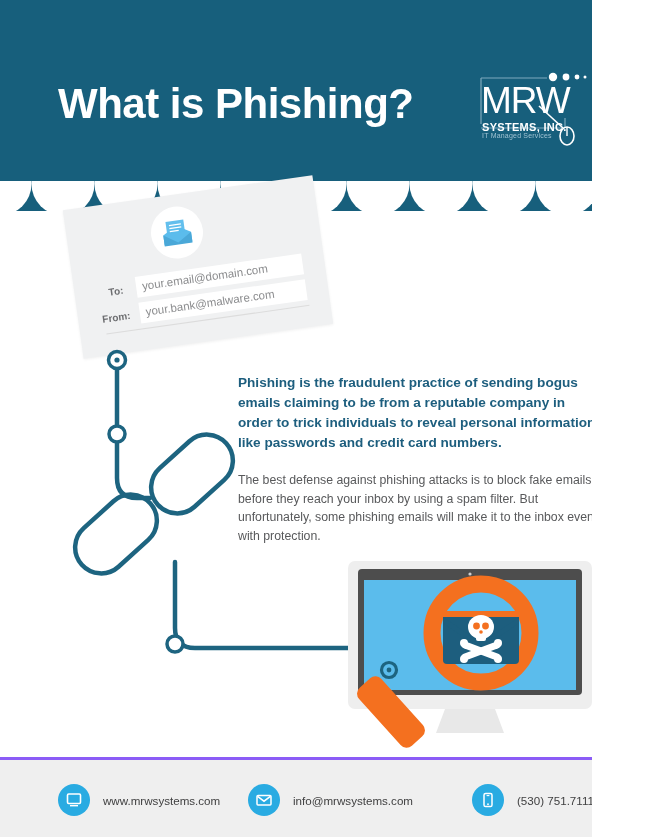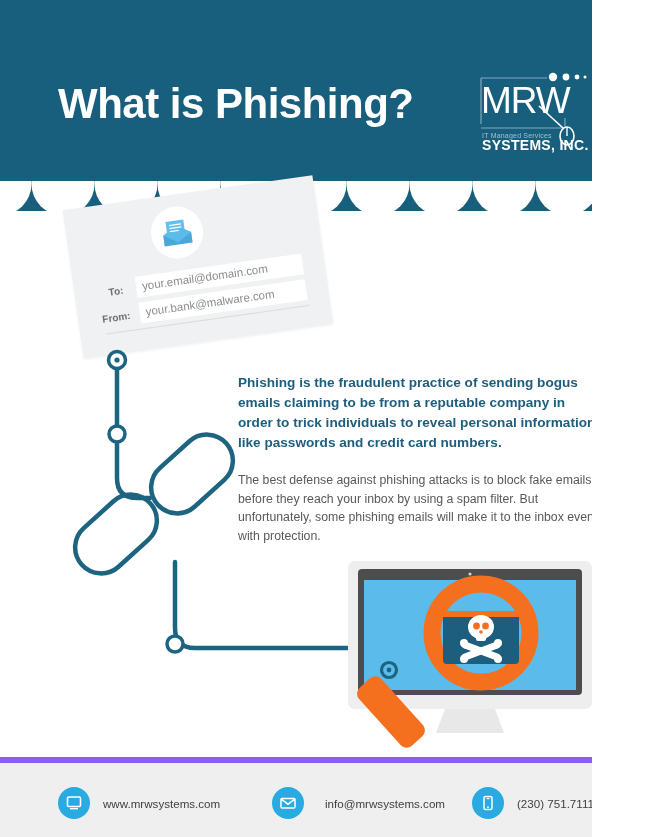--- a/index.html
+++ b/index.html
@@ -28,21 +28,21 @@
   }
   
   .logo { position:absolute; left:477px; top:66px; width:112px; height:90px; }
   .logo-wordmark {
     position:absolute; left:4px; top:16px;
     font-size:37px; font-weight:normal; color:#ffffff; letter-spacing:-1px;
     line-height:1;
   }
   .logo-sys {
     position:absolute; left:5px; top:55px;
-    font-size:14px; font-weight:bold; color:#ffffff; letter-spacing:0.3px;margin-top:16px;
+    font-size:11px; font-weight:bold; color:#ffffff; letter-spacing:0.3px;
   }
   .logo-tag {
     position:absolute; left:5px; top:66px;
     font-size:7px; color:#9fc2d2; letter-spacing:0.2px;
   }
 
   
   .email-card {
     position:absolute; left:72px; top:192px; width:252px; height:150px;
     background:#f0f1f2;
@@ -79,21 +79,21 @@
 
   
   .connector { position:absolute; left:0; top:330px; width:650px; height:370px; }
 
   
   .monitor { position:absolute; left:348px; top:561px; width:244px; height:190px; }
 
   
   .footer {
     position:absolute; left:0; top:757px; width:650px; height:80px;
-    background:#efefef; border-top:6px solid #8b5cf6;text-align:center;
+    background:#efefef; border-top:3px solid #8b5cf6;text-align:center;
   }
   .foot-item { position:absolute; top:24px; display:flex; align-items:center; }
   .foot-icon {
     width:32px; height:32px; border-radius:50%; background:#29ABE2;
     display:flex; align-items:center; justify-content:center; flex:none;
   }
   .foot-text {
     margin-left:13px; font-size:11.6px; color:#404041; white-space:nowrap;
   }
 </style>
@@ -247,35 +247,35 @@
     <div class="foot-item" style="left:58px;">
       <span class="foot-icon">
         <svg width="18" height="18" viewBox="0 0 18 18">
           <rect x="2.5" y="3" width="13" height="9.5" rx="1.2" fill="none" stroke="#ffffff" stroke-width="1.6"></rect>
           <rect x="5" y="14" width="8" height="1.4" fill="#ffffff"></rect>
         </svg>
       </span>
       <span class="foot-text">www.mrwsystems.com</span>
     </div>
 
-    <div class="foot-item" style="left:272px;gap:8px;">
+    <div class="foot-item" style="left:248px;">
       <span class="foot-icon">
         <svg width="18" height="18" viewBox="0 0 18 18">
           <rect x="2" y="4.5" width="14" height="9.5" rx="1" fill="none" stroke="#ffffff" stroke-width="1.5"></rect>
           <path d="M2.6 5.3 L9 10.2 L15.4 5.3" fill="none" stroke="#ffffff" stroke-width="1.5"></path>
         </svg>
       </span>
       <span class="foot-text">info@mrwsystems.com</span>
     </div>
 
     <div class="foot-item" style="left:472px;">
       <span class="foot-icon">
         <svg width="18" height="18" viewBox="0 0 18 18">
           <rect x="5" y="2.5" width="8" height="13" rx="1.6" fill="none" stroke="#ffffff" stroke-width="1.5"></rect>
           <line x1="7.6" y1="4.6" x2="10.4" y2="4.6" stroke="#ffffff" stroke-width="1.1"></line>
           <circle cx="9" cy="13.2" r="0.9" fill="#ffffff"></circle>
         </svg>
       </span>
-      <span class="foot-text">(230) 751.7111</span>
+      <span class="foot-text">(530) 751.7111</span>
     </div>
 
   </div>
 </div>
 
 </body></html>

